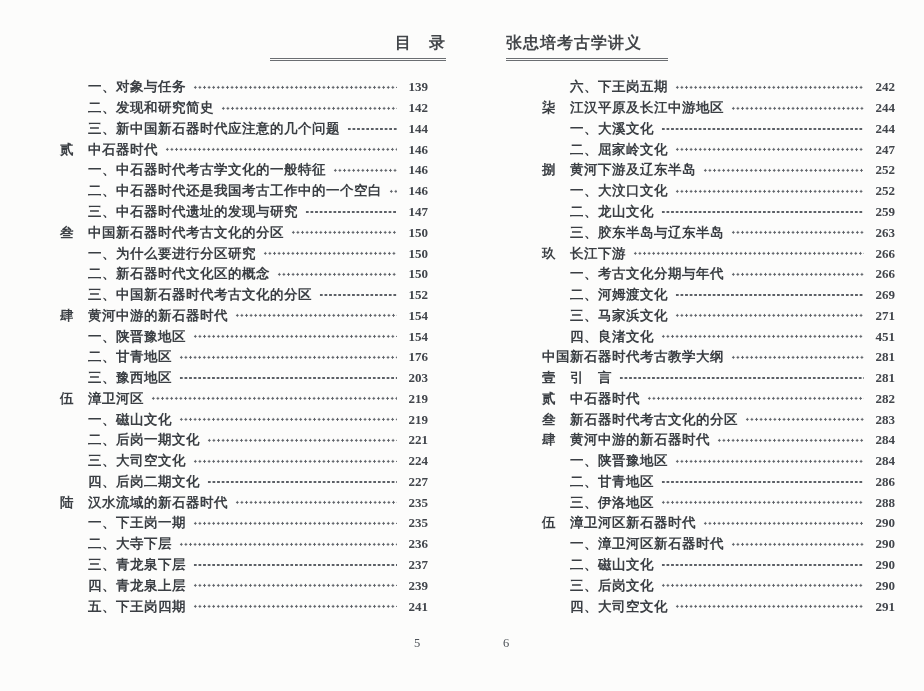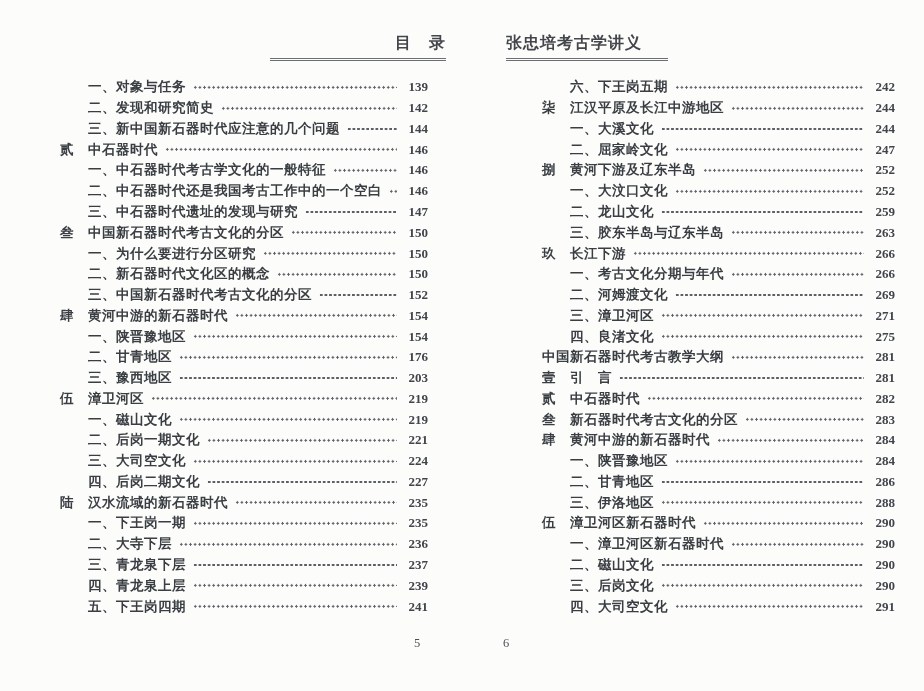--- a/index.html
+++ b/index.html
@@ -318,29 +318,29 @@
     <span class="pagenum">266</span>
   </div>
       <div class="row kind-item">
     <span class="num"></span>
     <span class="label">二、河姆渡文化</span>
     <span class="leader"></span>
     <span class="pagenum">269</span>
   </div>
       <div class="row kind-item">
     <span class="num"></span>
-    <span class="label">三、漳卫河区</span>
+    <span class="label">三、马家浜文化</span>
     <span class="leader"></span>
     <span class="pagenum">271</span>
   </div>
       <div class="row kind-item">
     <span class="num"></span>
     <span class="label">四、良渚文化</span>
     <span class="leader"></span>
-    <span class="pagenum">275</span>
+    <span class="pagenum">451</span>
   </div>
       <div class="row kind-chapter">
 
     <span class="label">中国新石器时代考古教学大纲</span>
     <span class="leader"></span>
     <span class="pagenum">281</span>
   </div>
       <div class="row kind-part">
     <span class="num">壹</span>
     <span class="label">引　言</span>

